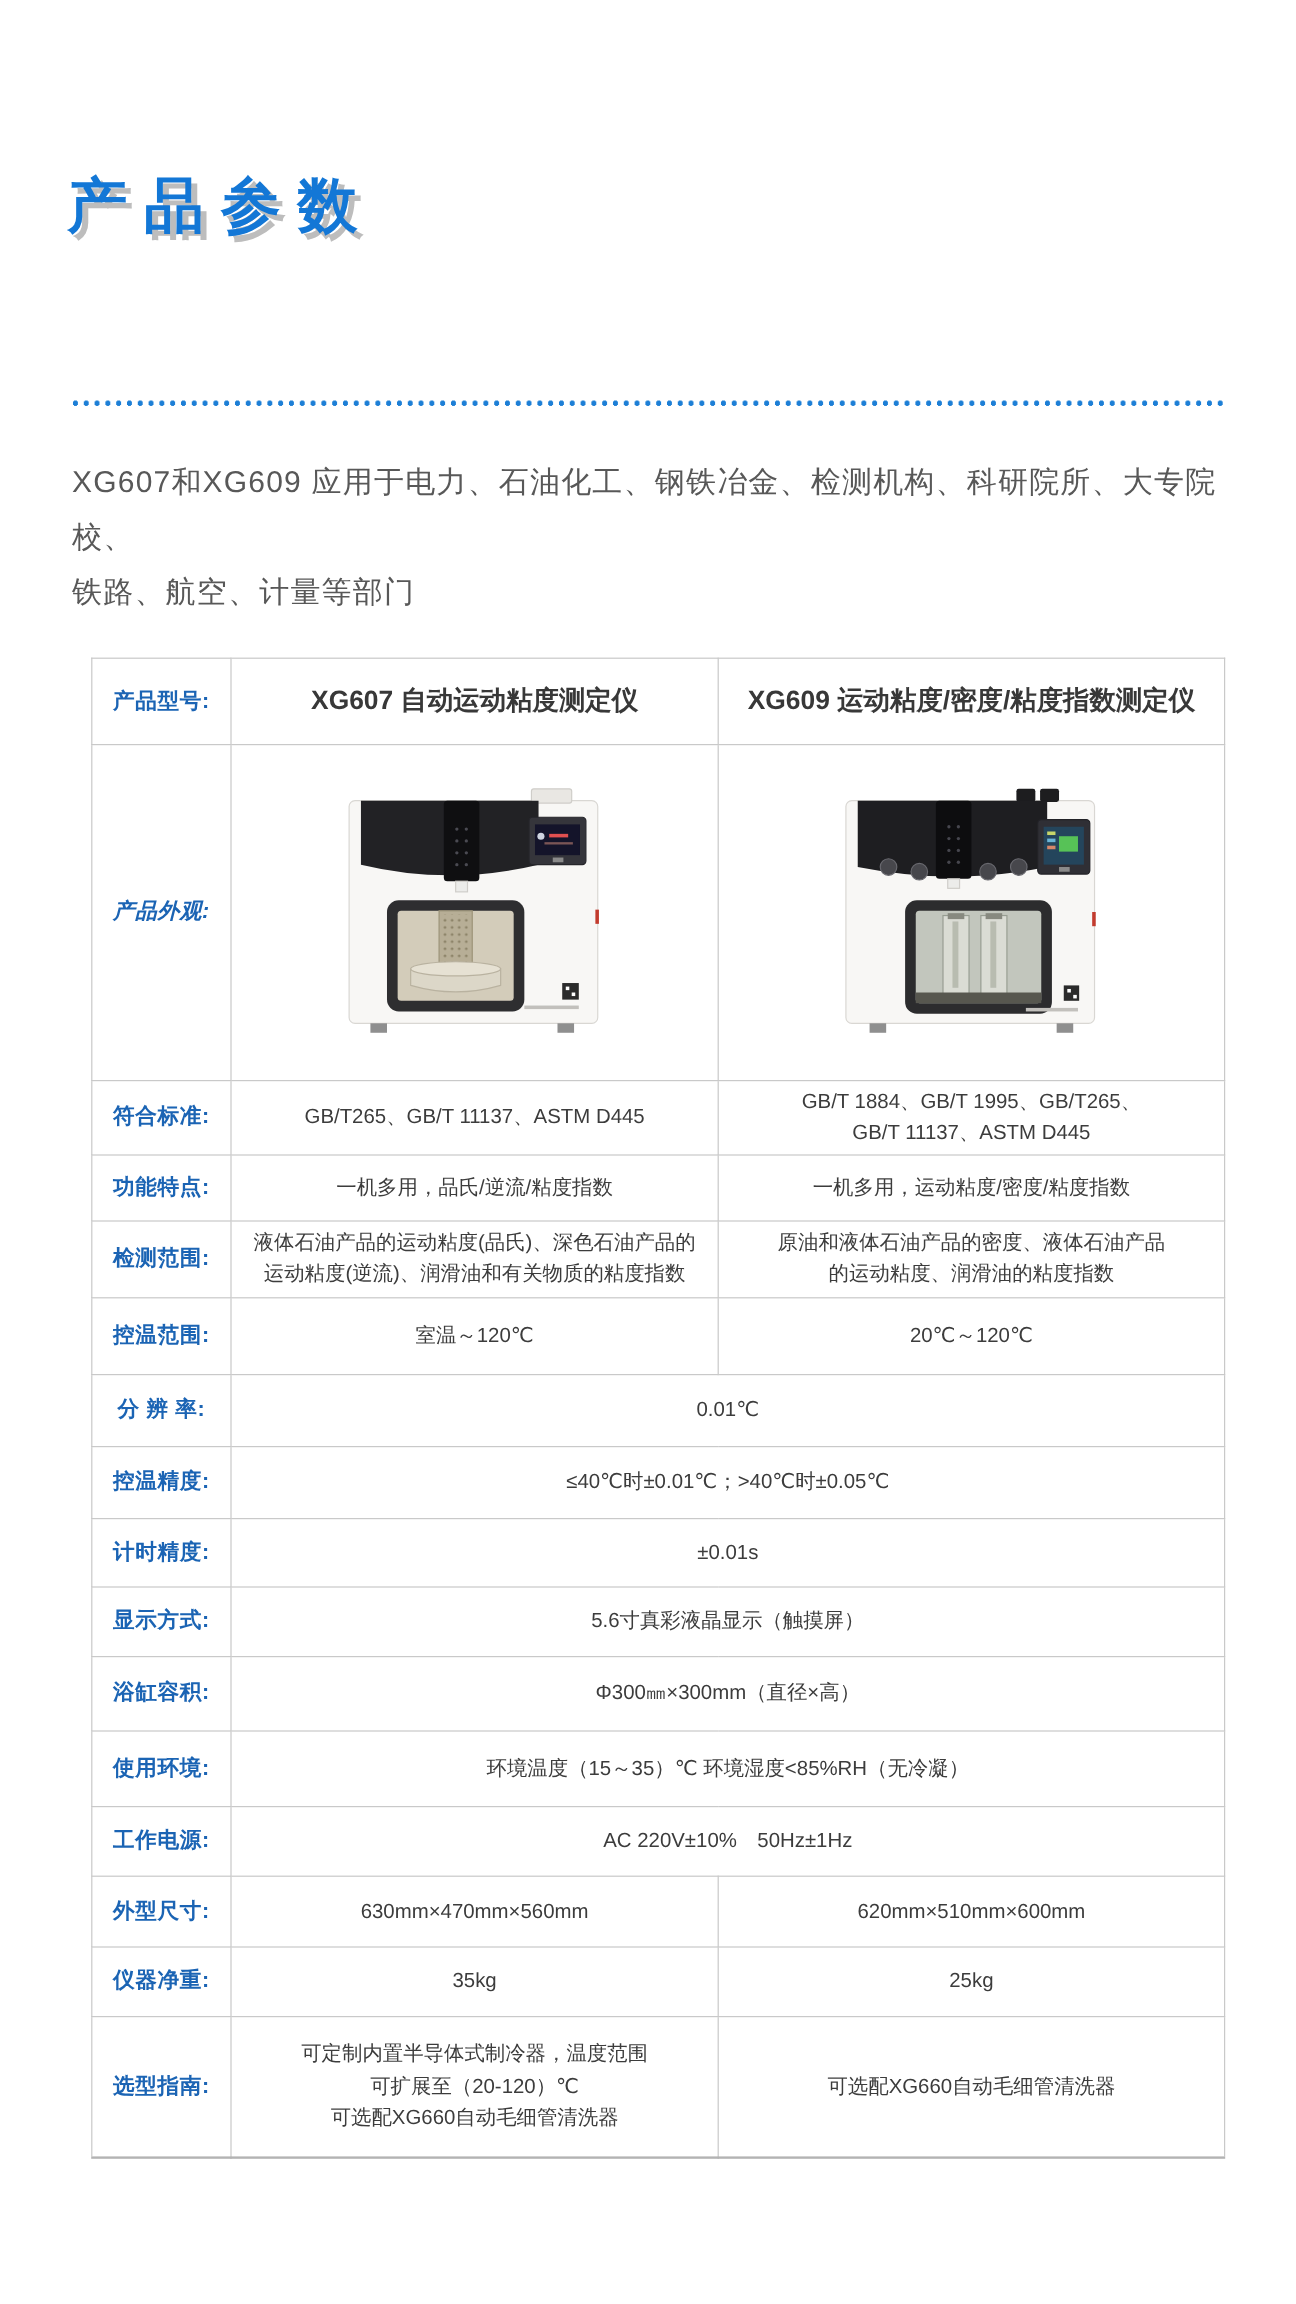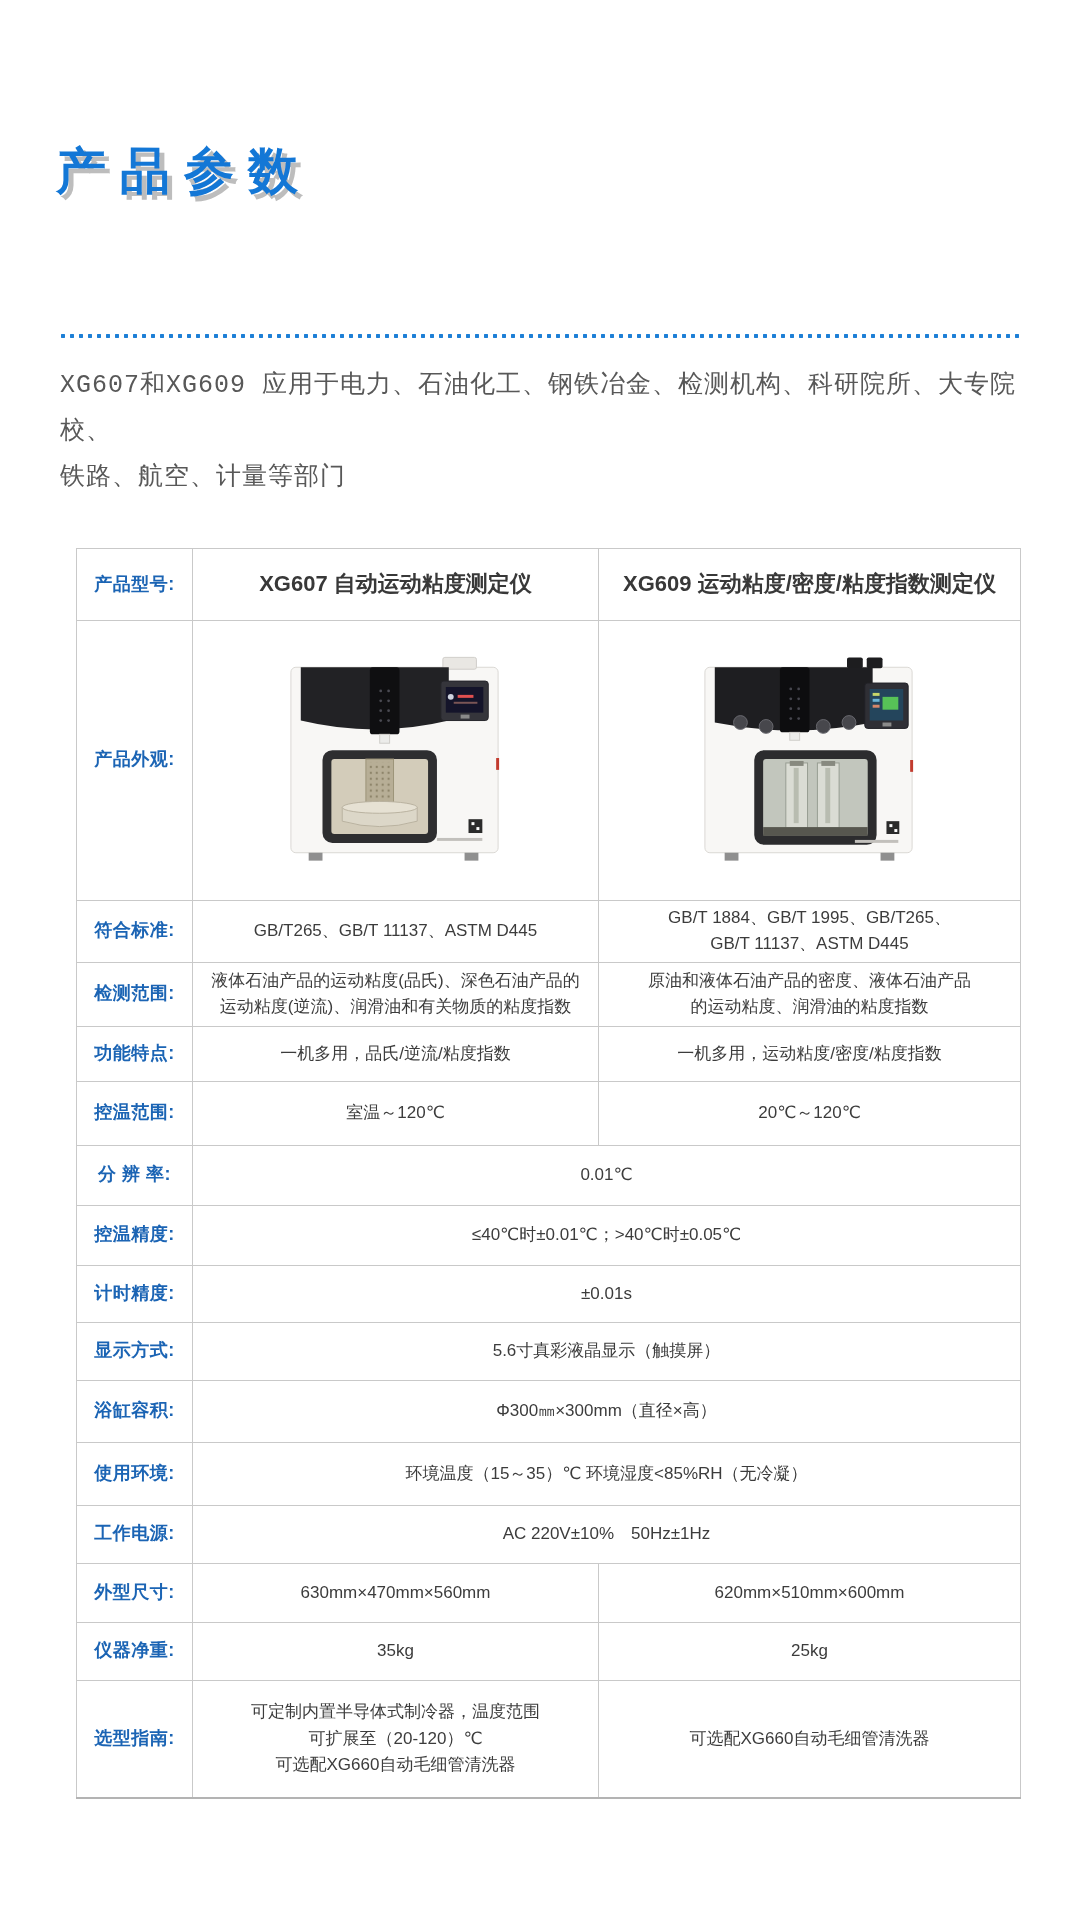--- a/index.html
+++ b/index.html
@@ -6,22 +6,22 @@
   .page{position:relative;width:1080px;height:1920px;background:#ffffff;overflow:hidden;
         font-family:"Liberation Sans","DejaVu Sans",sans-serif;}
   .brand{position:absolute;left:60px;top:84px;font-size:23px;font-weight:600;line-height:29px;letter-spacing:.5px;}
   .brand-l1{color:#2e93dd;}
   .brand-l2{color:#2c7ec8;}
   .page-title{position:absolute;left:56px;top:138px;margin:0;font-size:50px;font-weight:800;
         color:#1377d6;letter-spacing:14px;text-shadow:5px 5px 0 #bdbdbd;}
   .dotted-divider{position:absolute;left:60px;width:960px;top:333px;height:6px;
         background-image:radial-gradient(circle at 3px 3px,#1d7fd6 2.1px,rgba(0,0,0,0) 2.3px);
         background-size:9px 6px;background-repeat:repeat-x;}
-  .intro{position:absolute;left:60px;top:363px;width:980px;margin:0;font-size:25px;color:#585858;
-        line-height:46px;letter-spacing:1px;font-family:Liberation Mono, monospace;}
+  .intro{position:absolute;left:60px;top:379px;width:980px;margin:0;font-size:25px;color:#585858;
+        line-height:46px;letter-spacing:1px;}
   .spec-table{position:absolute;left:76px;top:548px;width:944px;border-collapse:collapse;table-layout:fixed;
         border:1px solid #c9c9c9;border-bottom:2px solid #b3b3b3;}
   .spec-table td{border:1px solid #c9c9c9;text-align:center;vertical-align:middle;
         font-size:17px;color:#3c3c3c;padding:4px 6px;white-space:pre-line;line-height:1.55;}
   .spec-table td.lbl{color:#1b64b4;font-size:18px;font-weight:600;letter-spacing:.5px;white-space:nowrap;}
   .spec-table td.strong{font-weight:600;font-size:22px;color:#383838;}
   .c-label{width:116px;}
   .c-xg607{width:406px;}
   .c-xg609{width:422px;}
   .photo-cell{padding:0;}
@@ -49,21 +49,21 @@
         <col class="c-xg609">
       </colgroup>
     <tbody>
 
       <tr style="height:72px;">
         <td class="lbl">产品型号:</td>
         <td class="strong">XG607 自动运动粘度测定仪</td>
         <td class="strong">XG609 运动粘度/密度/粘度指数测定仪</td>
       </tr>
 
-      <tr style="height:246px;">
+      <tr style="height:246px;font-style:italic;">
         <td class="lbl">产品外观:</td>
         <td class="photo-cell">
           <div class="photo-wrap">
             <svg width="222" height="218" viewBox="0 0 225 220">
               <defs>
                 <pattern id="perf" width="6" height="6" patternUnits="userSpaceOnUse">
                   <circle cx="3" cy="3" r="1.2" fill="#8d8469"></circle>
                 </pattern>
               </defs>
               <rect x="6" y="16" width="210" height="188" rx="5" fill="#f8f7f5" stroke="#d9d7d3"></rect>
@@ -150,34 +150,34 @@
         </td>
       </tr>
 
       <tr style="height:62px;">
         <td class="lbl">符合标准:</td>
         <td>GB/T265、GB/T 11137、ASTM D445</td>
         <td>GB/T 1884、GB/T 1995、GB/T265、
 GB/T 11137、ASTM D445</td>
       </tr>
 
+      <tr style="height:55px;">
+        <td class="lbl">功能特点:</td>
+        <td>一机多用，品氏/逆流/粘度指数</td>
+        <td>一机多用，运动粘度/密度/粘度指数</td>
+      </tr>
+
       <tr style="height:64px;">
         <td class="lbl">检测范围:</td>
         <td>液体石油产品的运动粘度(品氏)、深色石油产品的
 运动粘度(逆流)、润滑油和有关物质的粘度指数</td>
         <td>原油和液体石油产品的密度、液体石油产品
 的运动粘度、润滑油的粘度指数</td>
       </tr>
 
-      <tr style="height:55px;">
-        <td class="lbl">功能特点:</td>
-        <td>一机多用，品氏/逆流/粘度指数</td>
-        <td>一机多用，运动粘度/密度/粘度指数</td>
-      </tr>
-
       <tr style="height:64px;">
         <td class="lbl">控温范围:</td>
         <td>室温～120℃</td>
         <td>20℃～120℃</td>
       </tr>
 
       <tr style="height:60px;">
         <td class="lbl">分 辨 率:</td>
         <td colspan="2">0.01℃</td>
       </tr>

